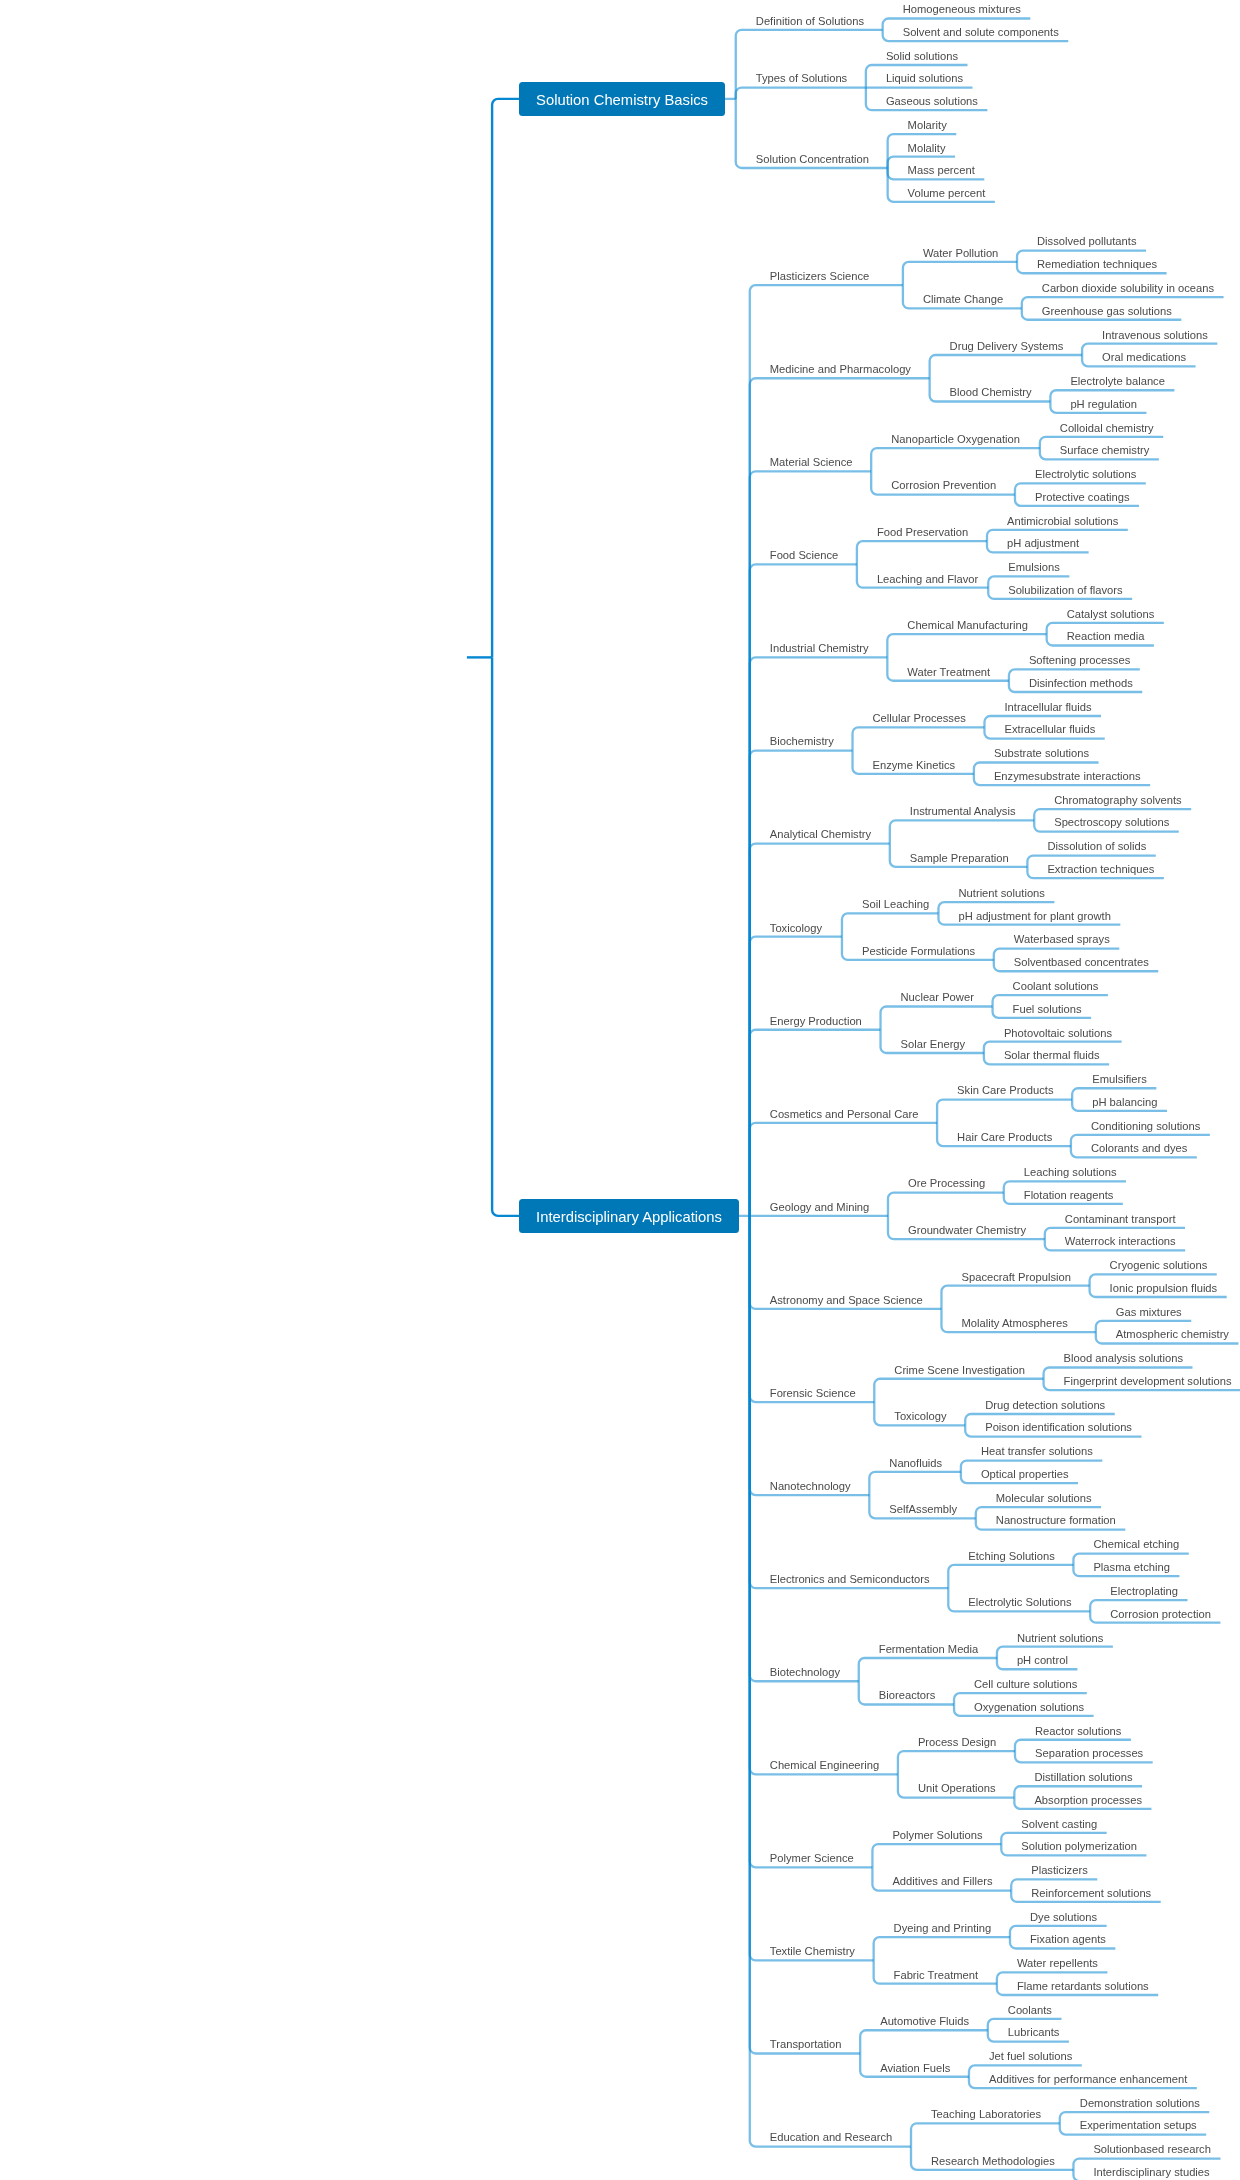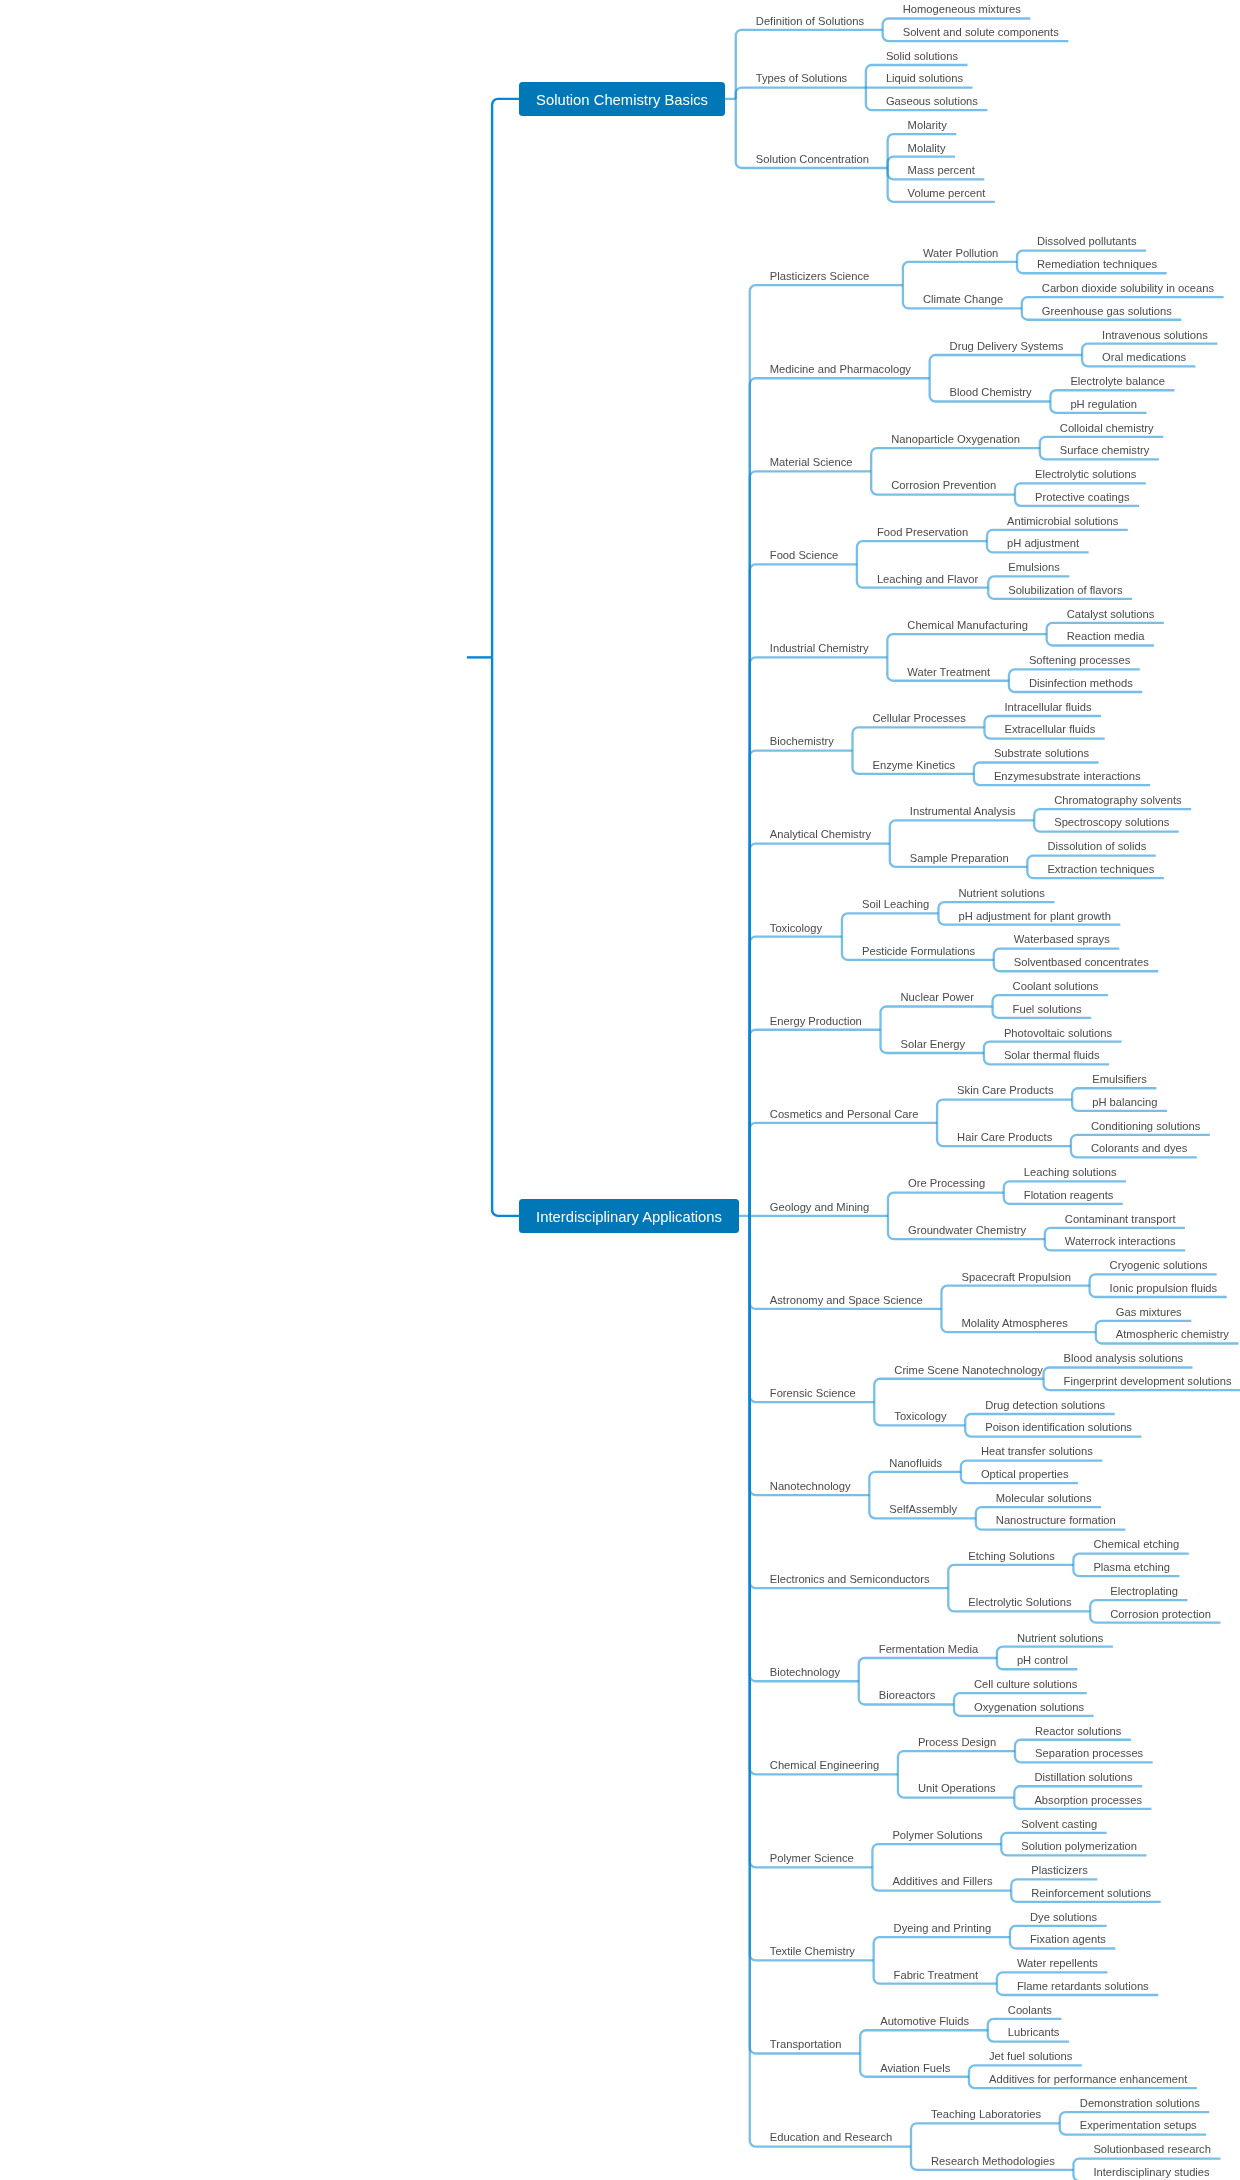--- a/index.html
+++ b/index.html
@@ -286,21 +286,21 @@
   <div class="node topic l4" style="left:1064.8px;top:1213.7px"><span class="lbl">Contaminant transport</span></div>
   <div class="node topic l4" style="left:1064.8px;top:1236.2px"><span class="lbl">Waterrock interactions</span></div>
   <div class="node topic l2" style="left:769.8px;top:1294.8px"><span class="lbl">Astronomy and Space Science</span></div>
   <div class="node topic l3" style="left:961.5px;top:1271.5px"><span class="lbl">Spacecraft Propulsion</span></div>
   <div class="node topic l4" style="left:1109.6px;top:1260.2px"><span class="lbl">Cryogenic solutions</span></div>
   <div class="node topic l4" style="left:1109.6px;top:1282.8px"><span class="lbl">Ionic propulsion fluids</span></div>
   <div class="node topic l3" style="left:961.5px;top:1318.0px"><span class="lbl">Molality Atmospheres</span></div>
   <div class="node topic l4" style="left:1115.8px;top:1306.7px"><span class="lbl">Gas mixtures</span></div>
   <div class="node topic l4" style="left:1115.8px;top:1329.3px"><span class="lbl">Atmospheric chemistry</span></div>
   <div class="node topic l2" style="left:769.8px;top:1387.8px"><span class="lbl">Forensic Science</span></div>
-  <div class="node topic l3" style="left:894.3px;top:1364.6px"><span class="lbl">Crime Scene Nanotechnology</span></div>
+  <div class="node topic l3" style="left:894.3px;top:1364.6px"><span class="lbl">Crime Scene Investigation</span></div>
   <div class="node topic l4" style="left:1063.6px;top:1353.3px"><span class="lbl">Blood analysis solutions</span></div>
   <div class="node topic l4" style="left:1063.6px;top:1375.9px"><span class="lbl">Fingerprint development solutions</span></div>
   <div class="node topic l3" style="left:894.3px;top:1411.1px"><span class="lbl">Toxicology</span></div>
   <div class="node topic l4" style="left:985.2px;top:1399.8px"><span class="lbl">Drug detection solutions</span></div>
   <div class="node topic l4" style="left:985.2px;top:1422.4px"><span class="lbl">Poison identification solutions</span></div>
   <div class="node topic l2" style="left:769.8px;top:1480.9px"><span class="lbl">Nanotechnology</span></div>
   <div class="node topic l3" style="left:889.3px;top:1457.6px"><span class="lbl">Nanofluids</span></div>
   <div class="node topic l4" style="left:980.9px;top:1446.3px"><span class="lbl">Heat transfer solutions</span></div>
   <div class="node topic l4" style="left:980.9px;top:1468.9px"><span class="lbl">Optical properties</span></div>
   <div class="node topic l3" style="left:889.3px;top:1504.2px"><span class="lbl">SelfAssembly</span></div>

